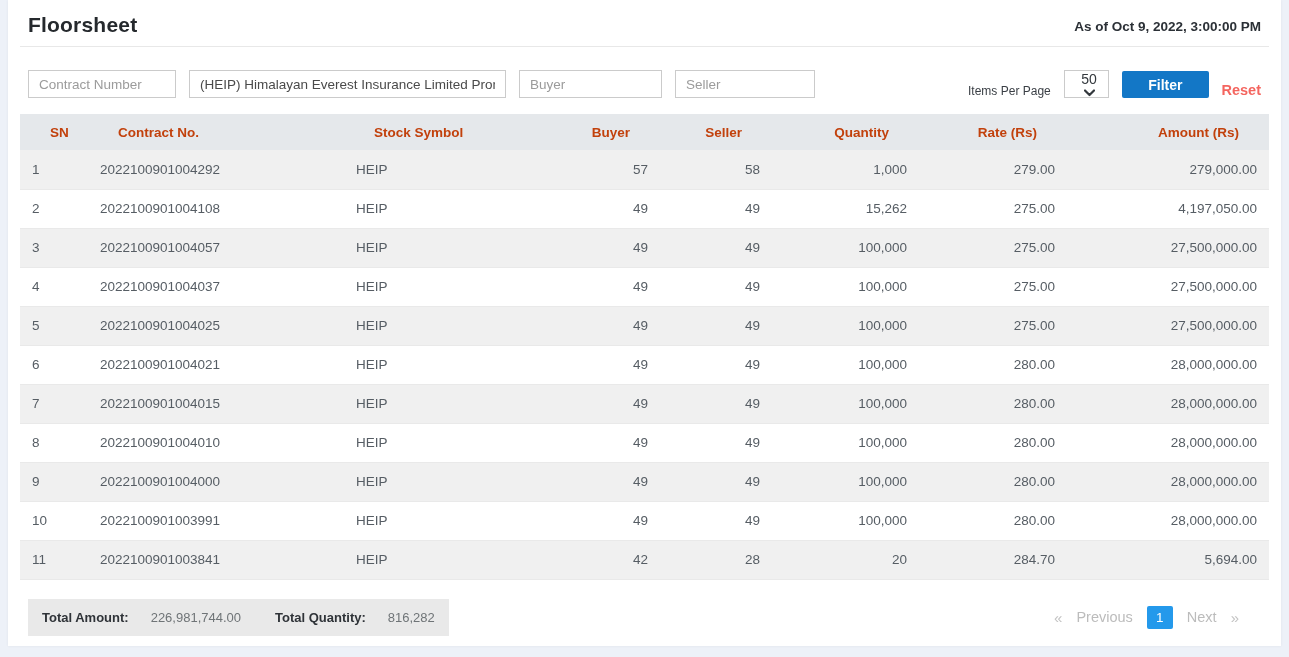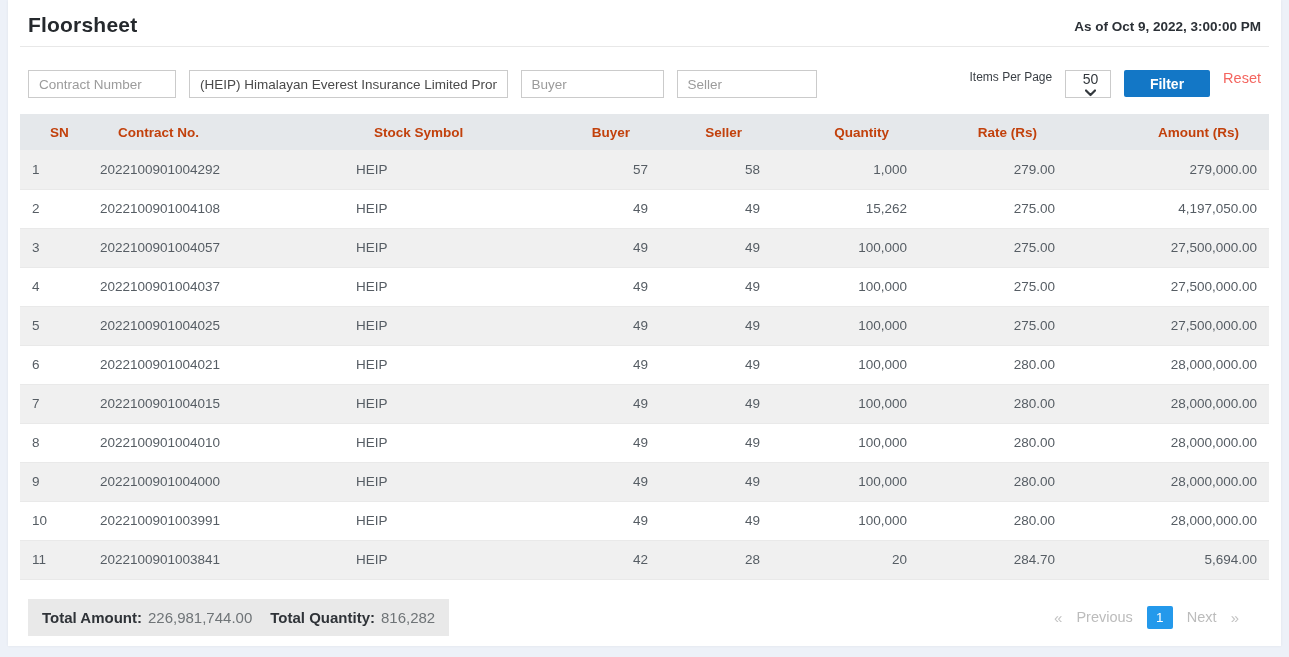--- a/index.html
+++ b/index.html
@@ -23,21 +23,21 @@
     border-bottom: 1px solid #e8e8e8;
   }
   .page-title {
     font-size: 21px; font-weight: 700; color: #25292d; letter-spacing: .2px;
   }
   .as-of {
     font-size: 13.5px; font-weight: 700; color: #2b3036; padding-bottom: 3px; margin-left: 40px;
   }
   
   .filter-bar {
-    display: flex; align-items: flex-start; gap: 13px;
+    display: flex; align-items: flex-end; gap: 13px;
     margin: 23px 8px 0 8px;
   }
   .filter-bar input {
     height: 28px;
     border: 1px solid #cbcbcb;
     background: #fff;
     padding: 0 10px;
     font-family: "Liberation Sans", sans-serif;
     font-size: 13.5px;
     color: #4a4a4a;
@@ -62,21 +62,21 @@
   }
   .select svg { display: block; }
   .btn-filter {
     height: 27px; padding: 0 26px;
     background: #1377c6; color: #fff;
     border: none; font-family: "Liberation Sans", sans-serif;
     font-size: 14px; font-weight: 700;
     border-radius: 2px; cursor: pointer;
   }
   .link-reset {
-    color: #f4655f; font-size: 14.5px; text-decoration: none; cursor: pointer;
+    color: #f4655f; font-size: 14.5px; text-decoration: none; cursor: pointer; font-weight: bold;
   }
   
   table.floorsheet {
     width: 100%;
     border-collapse: collapse;
     table-layout: fixed;
     margin-top: 16px;
     font-size: 13.5px;
   }
   table.floorsheet col.c-sn       { width: 68px; }
@@ -106,23 +106,23 @@
   table.floorsheet tbody tr:nth-child(odd) td { background: #f0f0f0; }
   table.floorsheet .num { text-align: right; }
   
   .table-footer {
     display: flex; align-items: center; justify-content: space-between;
     margin: 19px 0 0 8px;
   }
   .totals {
     background: #e9e9e9;
     height: 37px;
-    display: inline-flex; align-items: center; gap: 6px;
+    display: inline-flex; align-items: center; gap: 22px;
     padding: 0 14px;
-    font-size: 15px;
+    font-size: 13px;
   }
   .totals .lbl { font-weight: 700; color: #2f3338; }
   .totals .val { color: #6f7477; margin-right: 12px; }
   .totals .val:last-child { margin-right: 0; }
   .pagination {
     display: flex; align-items: center; gap: 14px;
     font-size: 14.5px; color: #bcbcbc;
     padding-right: 30px;
   }
   .pagination .arrow { font-size: 15px; color: #c3c3c3; cursor: default; }

